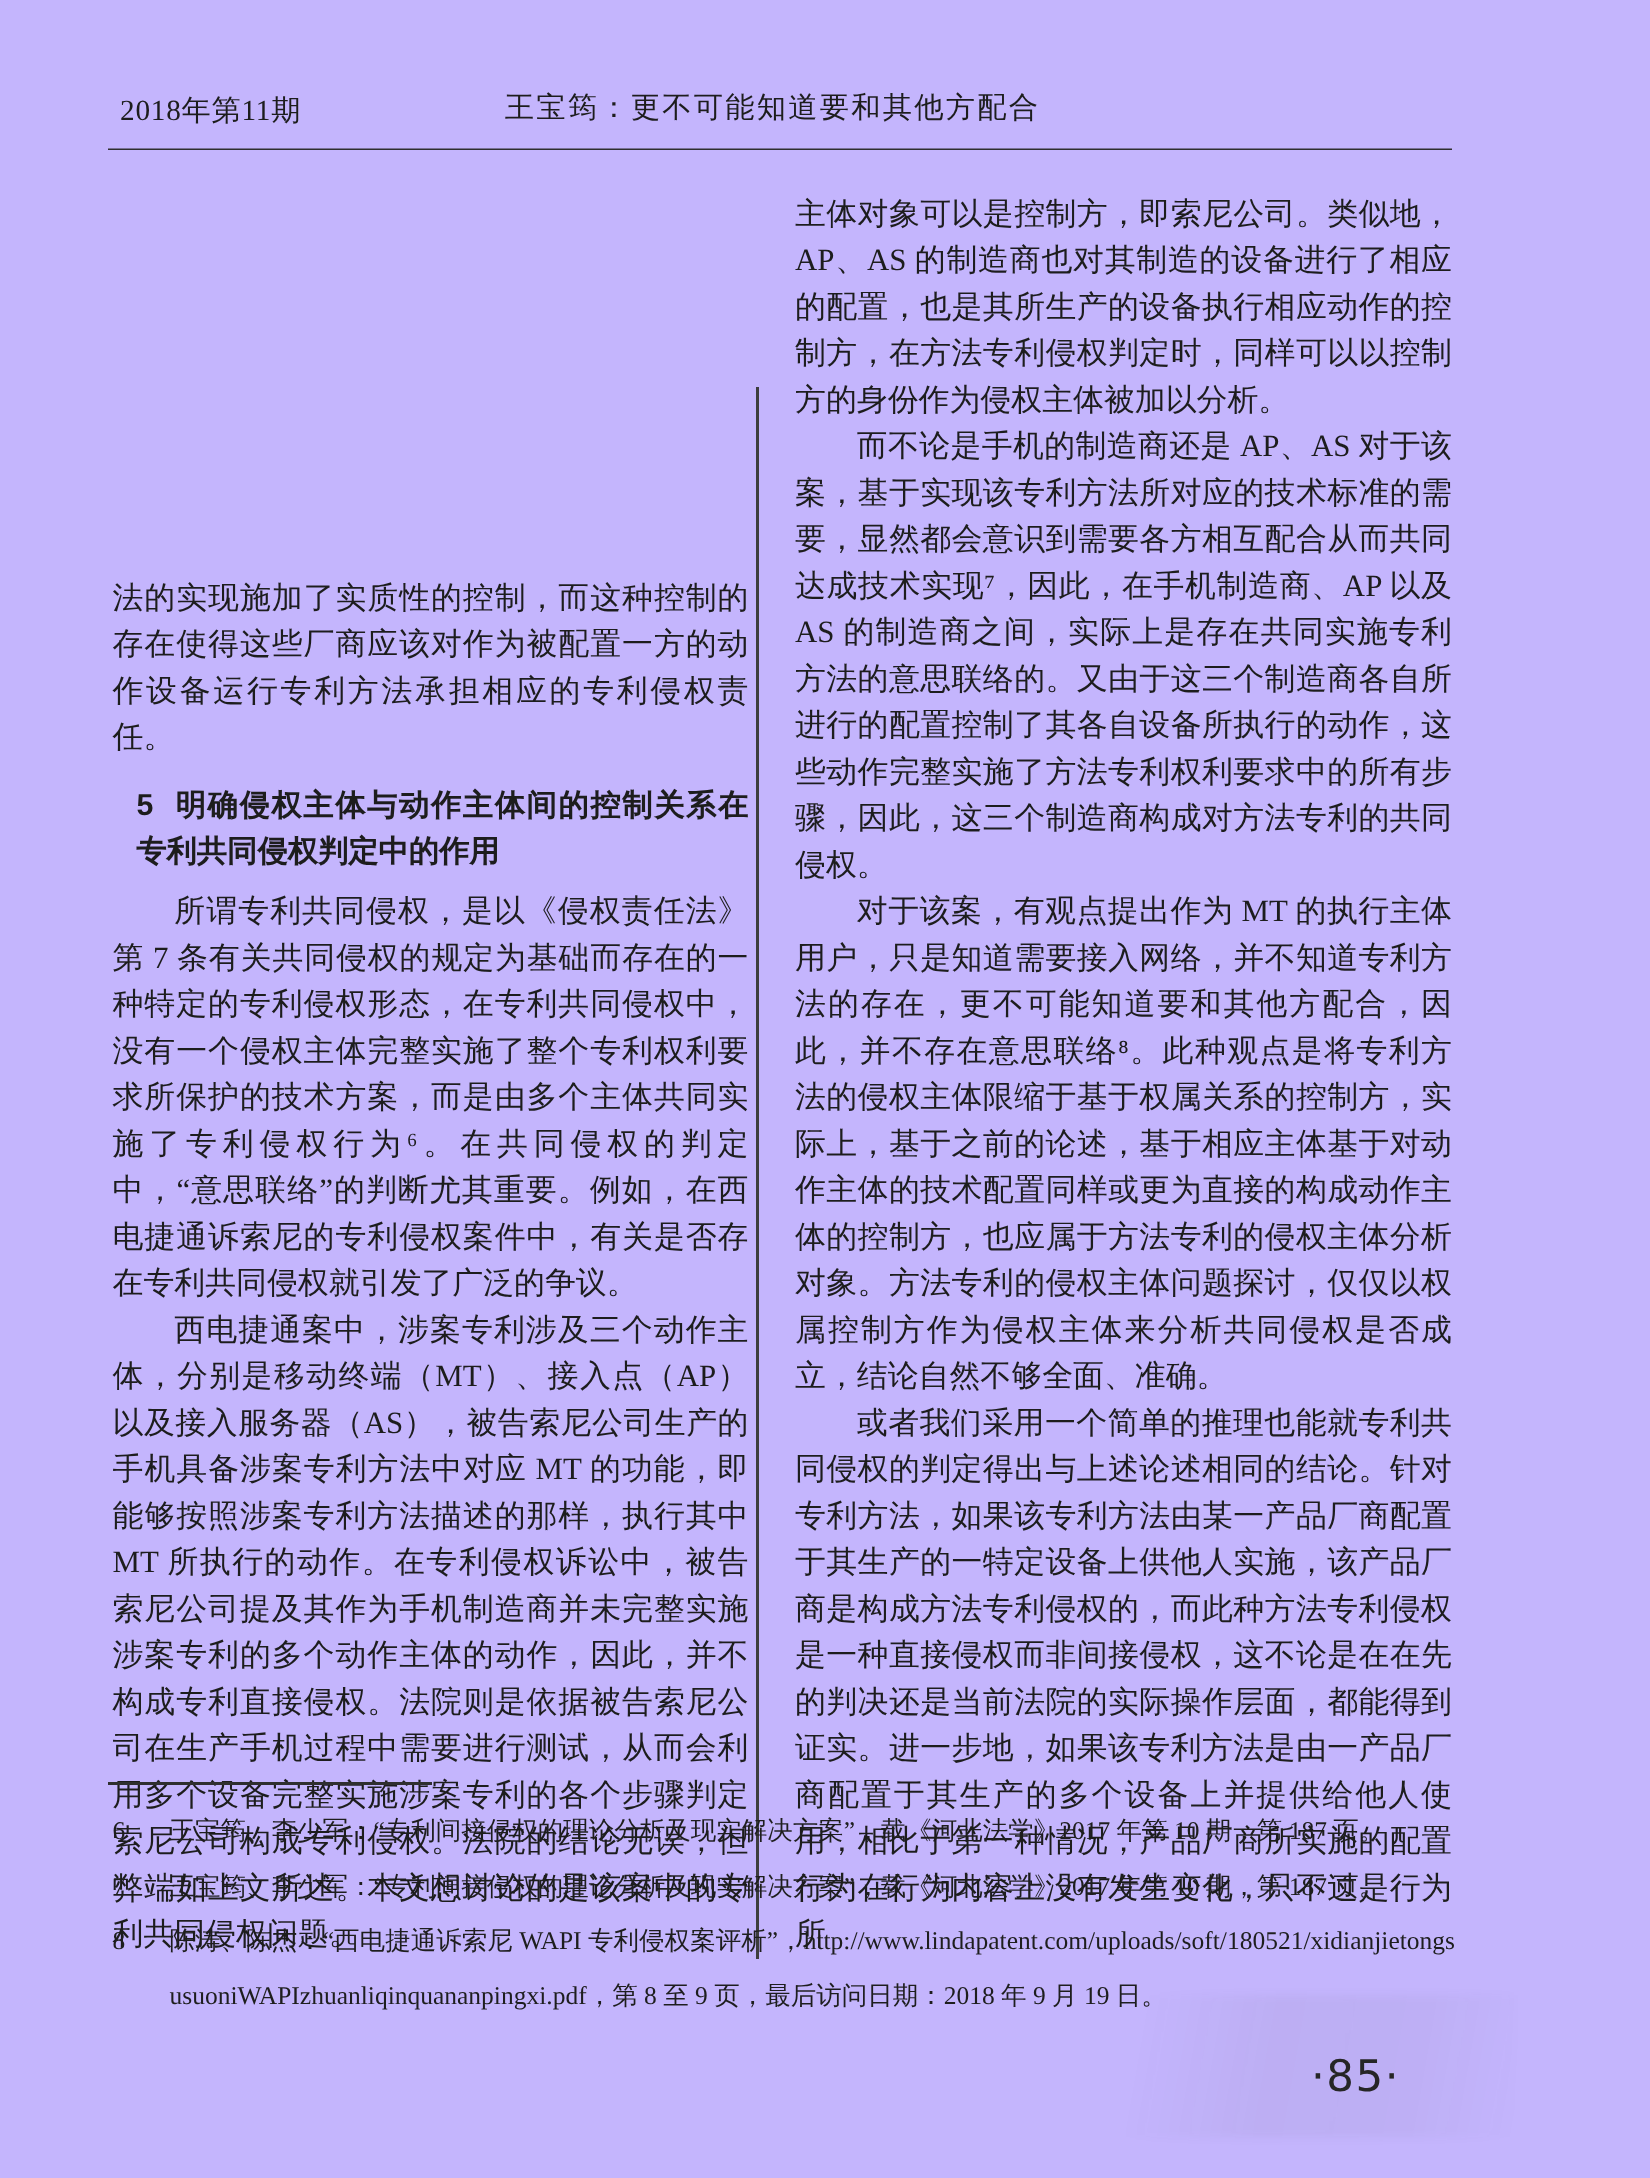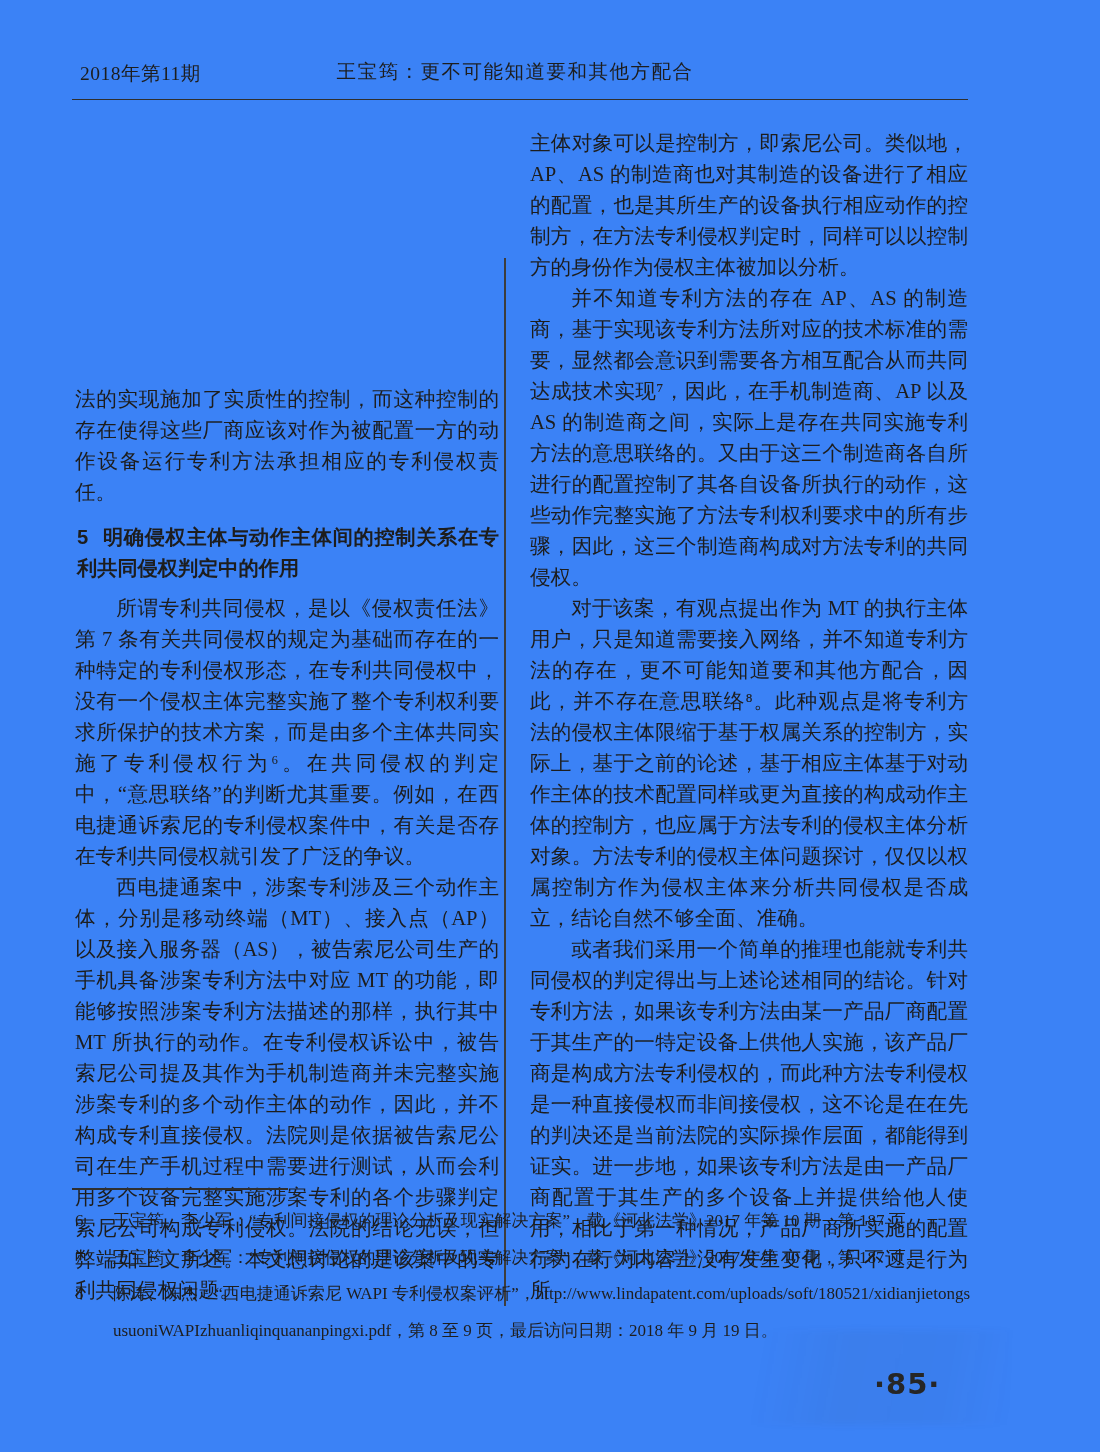--- a/index.html
+++ b/index.html
@@ -3,21 +3,21 @@
 <meta charset="utf-8">
 <style>
   html, body { margin:0; padding:0; }
   body {
     width:1100px; height:1452px; position:relative;
     background:#ffffff;
     font-family:"Liberation Serif","DejaVu Serif",serif;
     color:#1d1d1d;
   }
   .page {
-    position:absolute; inset:0; background:#3b82f6; overflow:hidden;
+    position:absolute; inset:0; background:#c4b5fd; overflow:hidden;
   }
   
   .scan-shadow {
     position:absolute; left:740px; top:1330px; width:270px; height:95px;
     background:linear-gradient(100deg, rgba(0,0,0,0) 8%, rgba(60,60,60,0.05) 40%, rgba(60,60,60,0.04) 75%, rgba(0,0,0,0) 100%);
     filter:blur(3px);
   }
   .header-issue {
     position:absolute; top:60px; left:80px;
     font-size:19.5px; letter-spacing:0.5px; white-space:nowrap;
@@ -39,38 +39,38 @@
   .col-right { width:438px; }
   .col-divider {
     width:2px; height:1048px; background:#3d3d3d;
     margin-left:5px; margin-right:24px; margin-top:4px; flex:none;
   }
   .col p { margin:0; text-indent:2em; }
   .col p.no-indent { text-indent:0; }
   .section-heading {
     font-family:"Liberation Sans","DejaVu Sans",sans-serif;
     font-weight:bold; font-size:20.2px; line-height:31px;
-    margin:14px 0 9px 2px; text-indent:0; text-align:justify;
+    margin:14px 0 9px 16px; text-indent:0; text-align:justify;
   }
   .section-heading .sec-no { margin-right:14px; }
   .footnote-rule {
     position:absolute; top:1188px; left:72px; width:216px; height:0;
     border-top:2px solid #2f2f2f;
   }
   .footnotes {
     position:absolute; top:1203px; left:75px; width:895px;
     font-size:17px; line-height:36.5px; color:#1e1e1e;
   }
   .footnote { display:flex; align-items:flex-start; }
   .footnote .fn-num { flex:none; width:22px; margin-right:16px; text-align:left; }
   .footnote .fn-text { flex:1; text-align:justify; word-break:break-all; }
   .page-number {
     position:absolute; top:1367px; left:874px;
     font-family:"DejaVu Sans","Liberation Sans",sans-serif;
-    font-size:29px; letter-spacing:1px; color:#262626; white-space:nowrap;font-weight:bold;
+    font-size:29px; letter-spacing:1px; color:#262626; white-space:nowrap;
   }
 </style>
 </head>
 <body>
 
 <div class="page">
 
   <div class="scan-shadow"></div>
 
   <div class="header-issue">2018年第11期</div>
@@ -85,21 +85,21 @@
         <span class="sec-no">5</span><span>明确侵权主体与动作主体间的控制关系在专利共同侵权判定中的作用</span>
       </div>
       <p>所谓专利共同侵权，是以《侵权责任法》第 7 条有关共同侵权的规定为基础而存在的一种特定的专利侵权形态，在专利共同侵权中，没有一个侵权主体完整实施了整个专利权利要求所保护的技术方案，而是由多个主体共同实施了专利侵权行为⁶。在共同侵权的判定中，“意思联络”的判断尤其重要。例如，在西电捷通诉索尼的专利侵权案件中，有关是否存在专利共同侵权就引发了广泛的争议。</p>
       <p>西电捷通案中，涉案专利涉及三个动作主体，分别是移动终端（MT）、接入点（AP）以及接入服务器（AS），被告索尼公司生产的手机具备涉案专利方法中对应 MT 的功能，即能够按照涉案专利方法描述的那样，执行其中 MT 所执行的动作。在专利侵权诉讼中，被告索尼公司提及其作为手机制造商并未完整实施涉案专利的多个动作主体的动作，因此，并不构成专利直接侵权。法院则是依据被告索尼公司在生产手机过程中需要进行测试，从而会利用多个设备完整实施涉案专利的各个步骤判定索尼公司构成专利侵权。法院的结论无误，但弊端如上文所述。本文想讨论的是该案中的专利共同侵权问题。</p>
     </div>
 
     <div class="col-divider"></div>
 
     <div class="col col-right">
       <p class="no-indent">主体对象可以是控制方，即索尼公司。类似地，AP、AS 的制造商也对其制造的设备进行了相应的配置，也是其所生产的设备执行相应动作的控制方，在方法专利侵权判定时，同样可以以控制方的身份作为侵权主体被加以分析。</p>
-      <p>并不知道专利方法的存在 AP、AS 的制造商，基于实现该专利方法所对应的技术标准的需要，显然都会意识到需要各方相互配合从而共同达成技术实现⁷，因此，在手机制造商、AP 以及 AS 的制造商之间，实际上是存在共同实施专利方法的意思联络的。又由于这三个制造商各自所进行的配置控制了其各自设备所执行的动作，这些动作完整实施了方法专利权利要求中的所有步骤，因此，这三个制造商构成对方法专利的共同侵权。</p>
+      <p>而不论是手机的制造商还是 AP、AS 对于该案，基于实现该专利方法所对应的技术标准的需要，显然都会意识到需要各方相互配合从而共同达成技术实现⁷，因此，在手机制造商、AP 以及 AS 的制造商之间，实际上是存在共同实施专利方法的意思联络的。又由于这三个制造商各自所进行的配置控制了其各自设备所执行的动作，这些动作完整实施了方法专利权利要求中的所有步骤，因此，这三个制造商构成对方法专利的共同侵权。</p>
       <p>对于该案，有观点提出作为 MT 的执行主体用户，只是知道需要接入网络，并不知道专利方法的存在，更不可能知道要和其他方配合，因此，并不存在意思联络⁸。此种观点是将专利方法的侵权主体限缩于基于权属关系的控制方，实际上，基于之前的论述，基于相应主体基于对动作主体的技术配置同样或更为直接的构成动作主体的控制方，也应属于方法专利的侵权主体分析对象。方法专利的侵权主体问题探讨，仅仅以权属控制方作为侵权主体来分析共同侵权是否成立，结论自然不够全面、准确。</p>
       <p>或者我们采用一个简单的推理也能就专利共同侵权的判定得出与上述论述相同的结论。针对专利方法，如果该专利方法由某一产品厂商配置于其生产的一特定设备上供他人实施，该产品厂商是构成方法专利侵权的，而此种方法专利侵权是一种直接侵权而非间接侵权，这不论是在在先的判决还是当前法院的实际操作层面，都能得到证实。进一步地，如果该专利方法是由一产品厂商配置于其生产的多个设备上并提供给他人使用，相比于第一种情况，产品厂商所实施的配置行为在行为内容上没有发生变化，只不过是行为所</p>
     </div>
 
   </div>
 
   <div class="footnote-rule"></div>
 
   <div class="footnotes">
     <div class="footnote">

